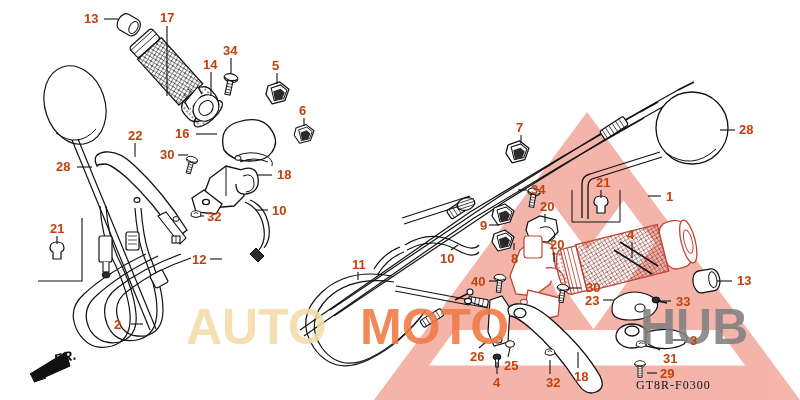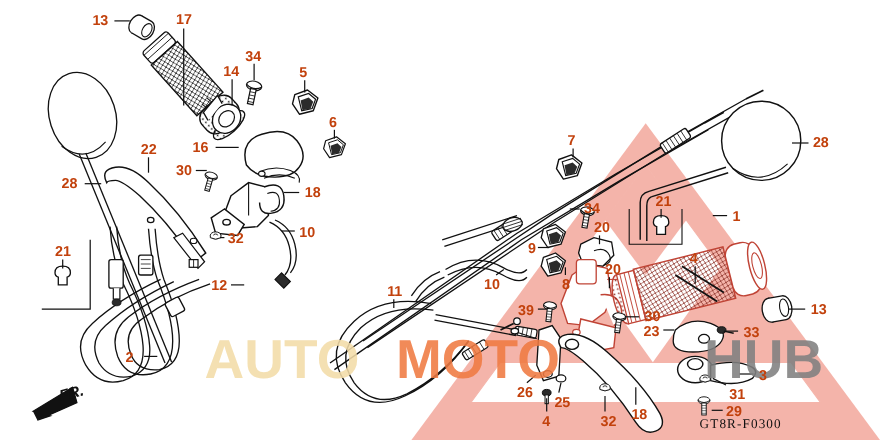--- a/index.html
+++ b/index.html
@@ -429,21 +429,21 @@
       <div class="lbl" style="left: 207px; top: 210px;">32</div>
       <div class="lbl" style="left: 50px; top: 222px;">21</div>
       <div class="lbl" style="left: 550px; top: 238px;">20</div>
       <div class="lbl" style="left: 627px; top: 228px;">4</div>
       <div class="lbl" style="left: 511px; top: 252px;">8</div>
       <div class="lbl" style="left: 440px; top: 252px;">10</div>
       <div class="lbl" style="left: 192px; top: 253px;">12</div>
       <div class="lbl" style="left: 352px; top: 258px;">11</div>
       <div class="lbl" style="left: 737px; top: 274px;">13</div>
       <div class="lbl" style="left: 586px; top: 281px;">30</div>
-      <div class="lbl" style="left: 471px; top: 275px;">39</div>
+      <div class="lbl" style="left: 471px; top: 275px;">40</div>
       <div class="lbl" style="left: 585px; top: 294px; text-align: center;">23</div>
       <div class="lbl" style="left: 676px; top: 295px;">33</div>
       <div class="lbl" style="left: 690px; top: 334px;">3</div>
       <div class="lbl" style="left: 114px; top: 318px;">2</div>
       <div class="lbl" style="left: 470px; top: 350px;">26</div>
       <div class="lbl" style="left: 504px; top: 359px;">25</div>
       <div class="lbl" style="left: 663px; top: 352px;">31</div>
       <div class="lbl" style="left: 493px; top: 376px;">4</div>
       <div class="lbl" style="left: 546px; top: 376px;">32</div>
       <div class="lbl" style="left: 574px; top: 370px;">18</div>

